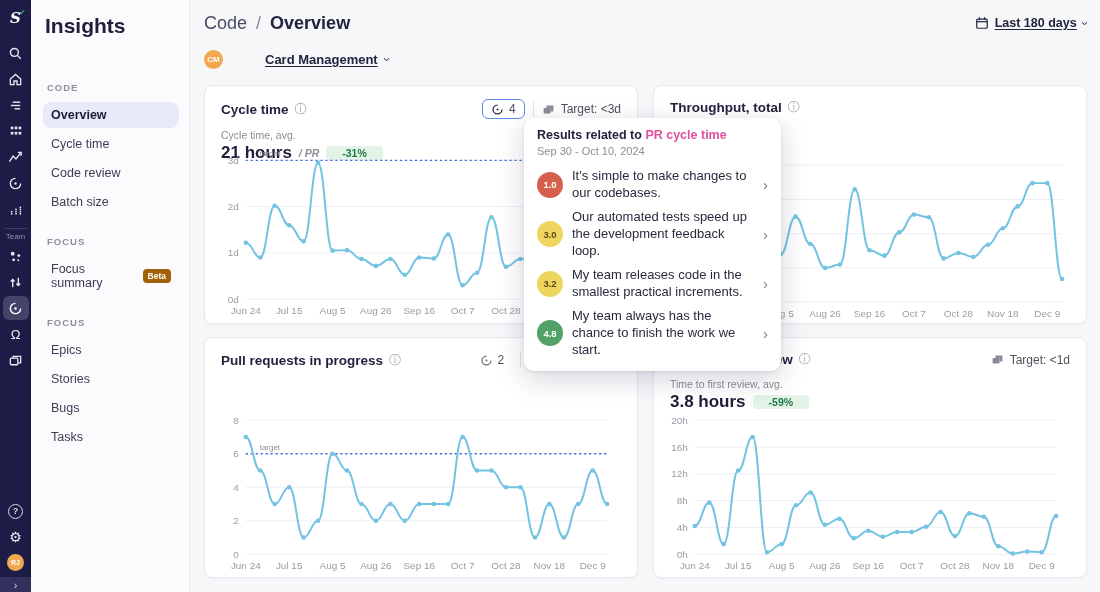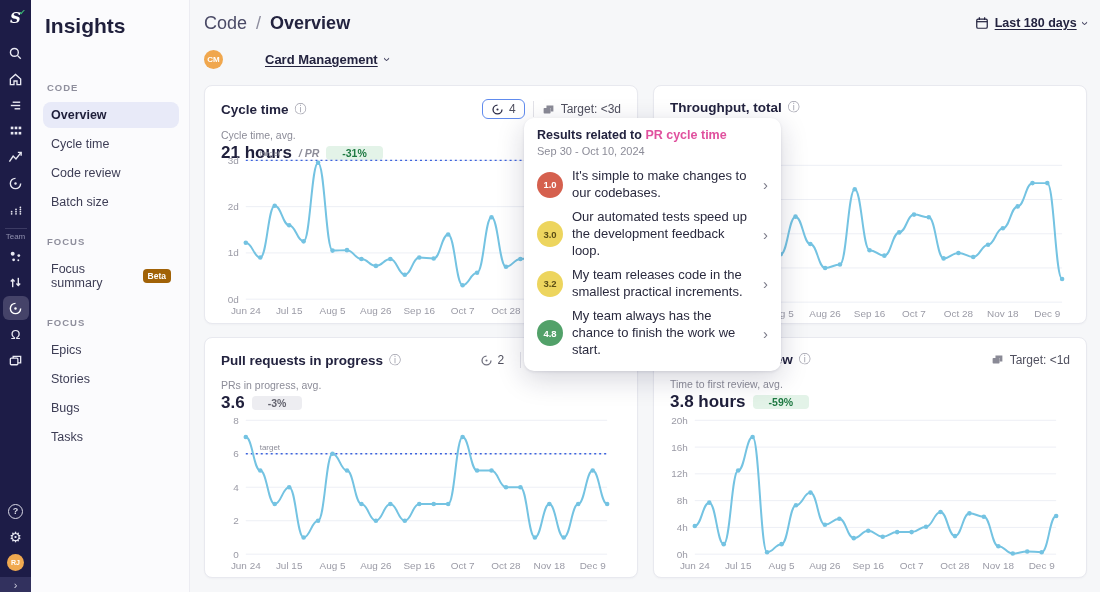--- a/index.html
+++ b/index.html
@@ -389,27 +389,20 @@
               <span>2</span>
             </div>
             <div class="vline"></div>
             <div class="targetlbl">
               <svg width="13" height="13" viewBox="0 0 16 16" fill="#8a8a96">
                   <rect x="2" y="6" width="8.5" height="7" rx="1"></rect>
                   <path d="M5.5 6 V3 H14 V10.5 H10.5 V6 Z"></path>
                 </svg>
               <span>Target: max 6</span>
             </div>
-          </div>
-        </div>
-        <div class="pmeta">
-          <div class="mlabel">PRs in progress, avg.</div>
-          <div class="mrow">
-            <span class="mval">3.6</span>
-            <span class="pbadge neu">-3%</span>
           </div>
         </div>
         <svg class="chart" viewBox="0 0 434 241" preserveAspectRatio="none">
             <line x1="41" x2="404" y1="218" y2="218" stroke="#edeff5" stroke-width="1"></line>
             <text x="34" y="221.5" text-anchor="end" fill="#9b9ba6" font-size="10">0</text>
             <line x1="41" x2="404" y1="184.25" y2="184.25" stroke="#edeff5" stroke-width="1"></line>
             <text x="34" y="187.75" text-anchor="end" fill="#9b9ba6" font-size="10">2</text>
             <line x1="41" x2="404" y1="150.5" y2="150.5" stroke="#edeff5" stroke-width="1"></line>
             <text x="34" y="154" text-anchor="end" fill="#9b9ba6" font-size="10">4</text>
             <line x1="41" x2="404" y1="116.75" y2="116.75" stroke="#edeff5" stroke-width="1"></line>

